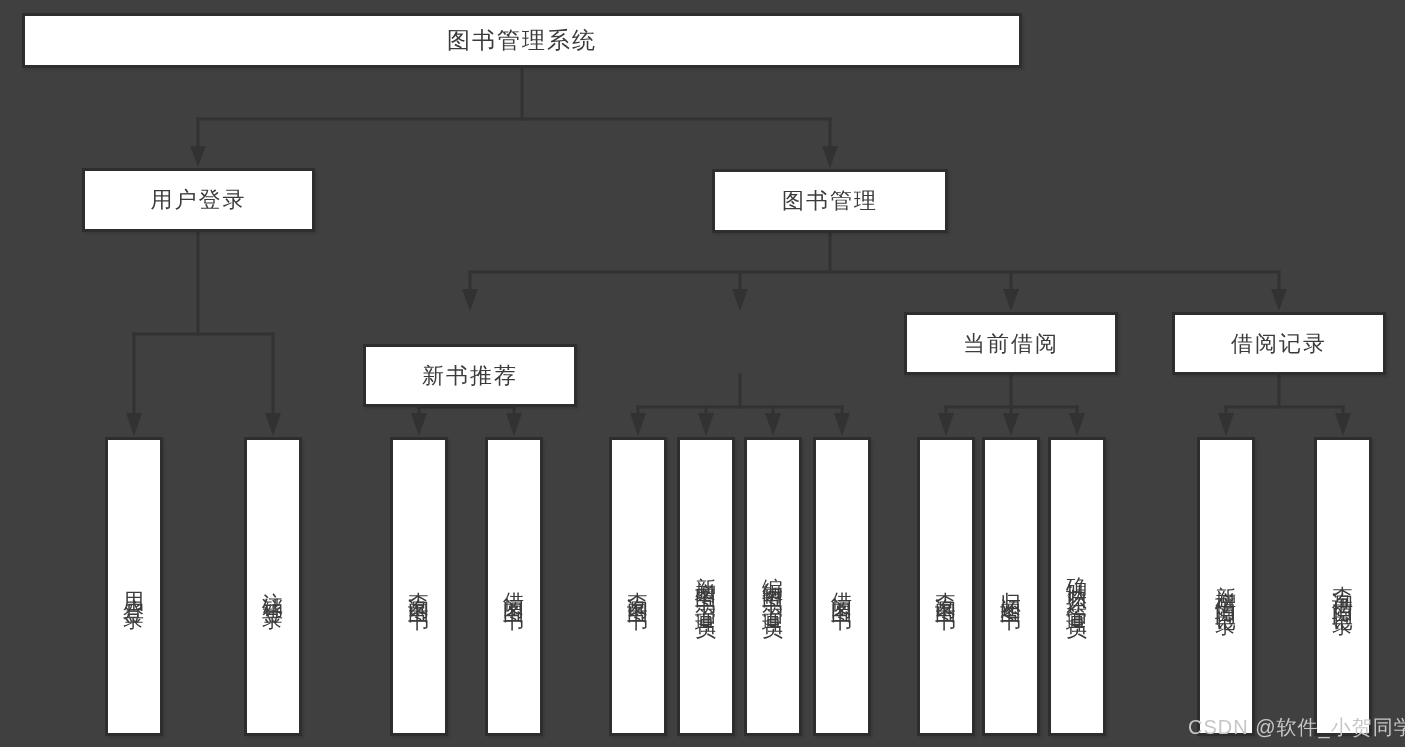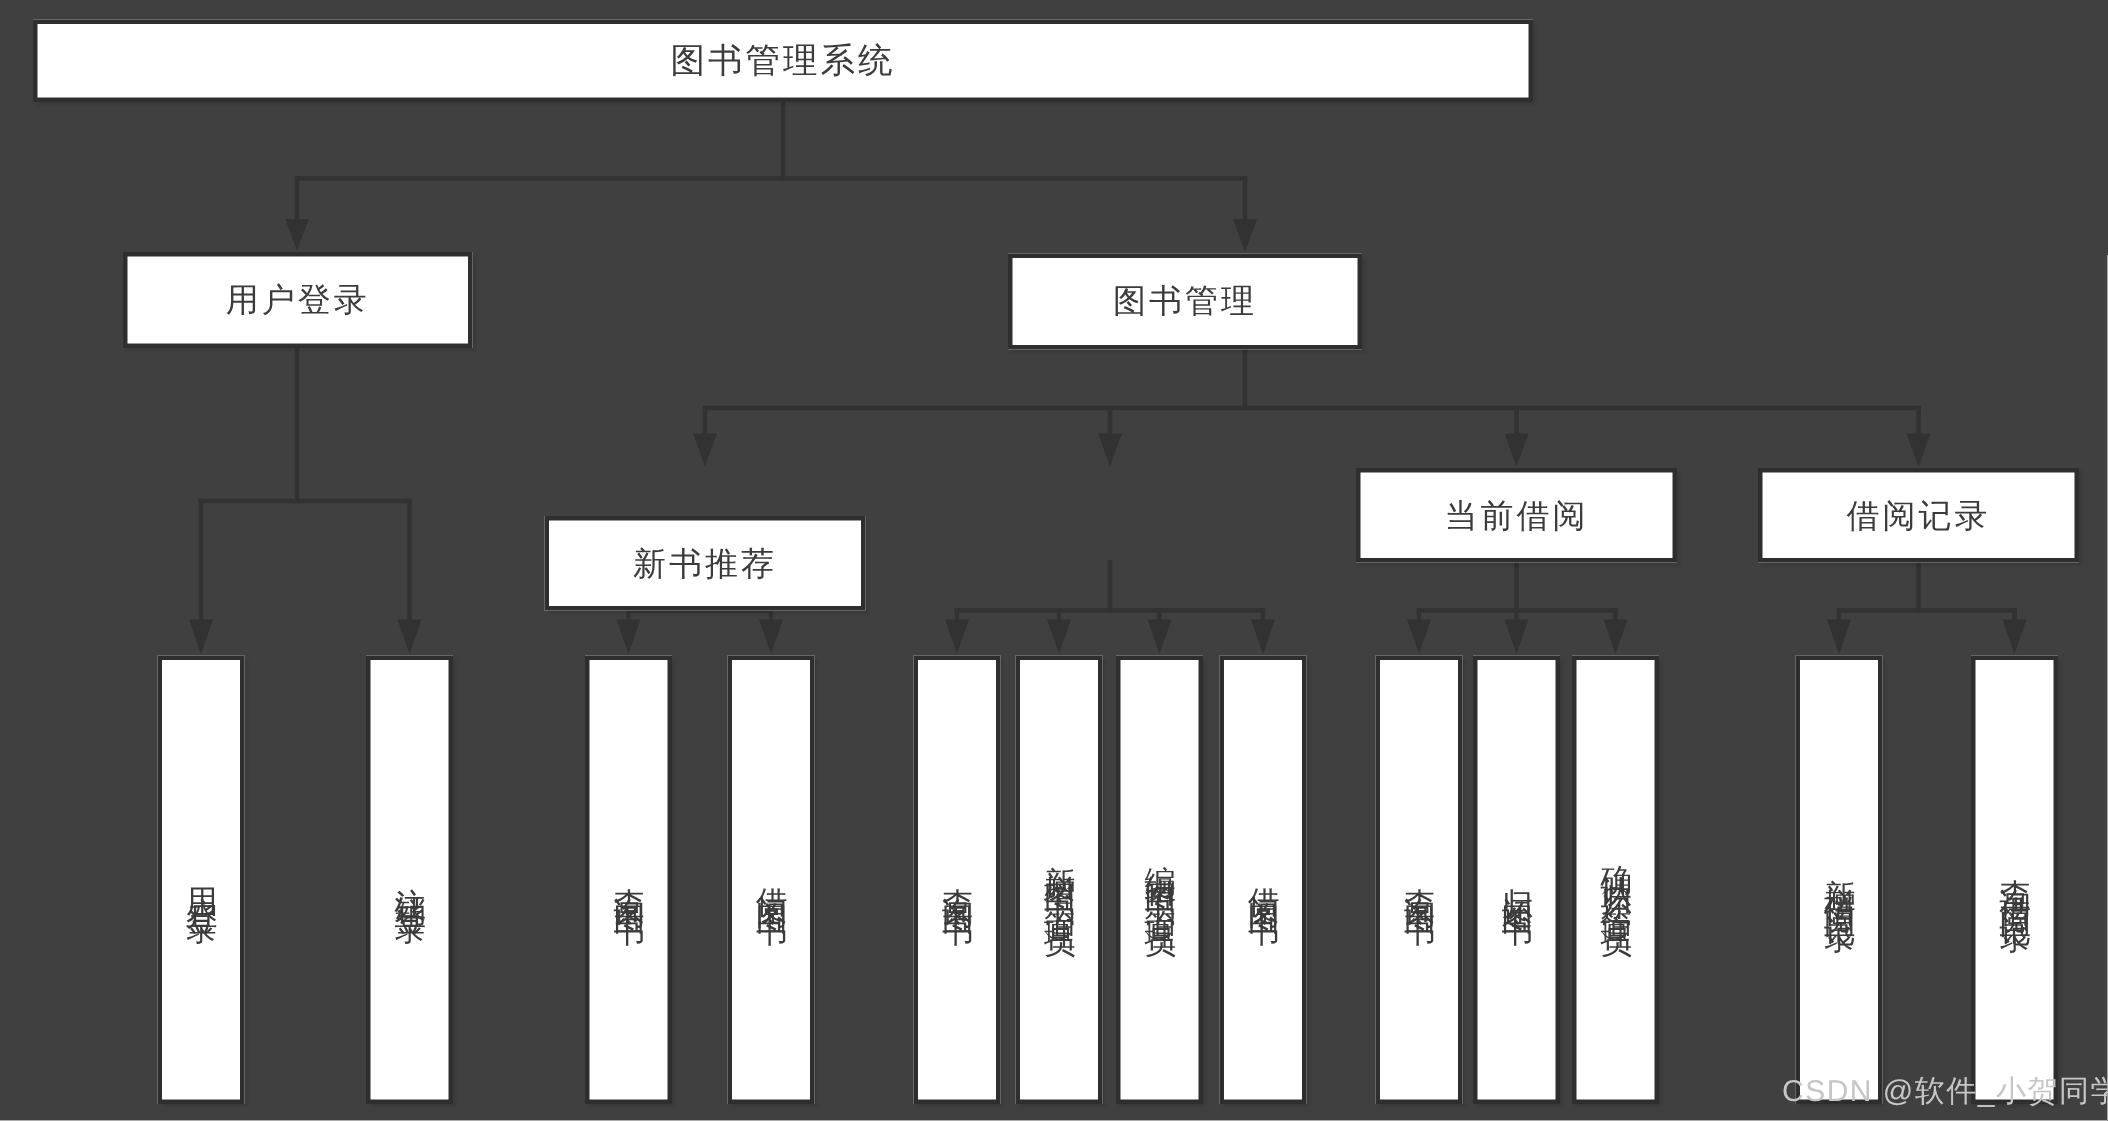--- a/index.html
+++ b/index.html
@@ -112,21 +112,21 @@
     </g>
   </svg>
 
   <div class="box root" style="left:22px;top:13px;width:1000px;height:55px;">
     <span class="hlabel">图书管理系统</span>
   </div>
 
   <div class="box" style="left:82px;top:168px;width:233px;height:64px;">
     <span class="hlabel">用户登录</span>
   </div>
-  <div class="box" style="left:672px;top:169px;width:236px;height:64px;">
+  <div class="box" style="left:712px;top:169px;width:236px;height:64px;">
     <span class="hlabel">图书管理</span>
   </div>
 
   <div class="box" style="left:363px;top:312px;width:214px;height:63px;margin-top:32px;">
     <span class="hlabel">新书推荐</span>
   </div>
   <div class="box" style="left:904px;top:312px;width:214px;height:63px;">
     <span class="hlabel">当前借阅</span>
   </div>
   <div class="box" style="left:1172px;top:312px;width:214px;height:63px;text-align:center;">

